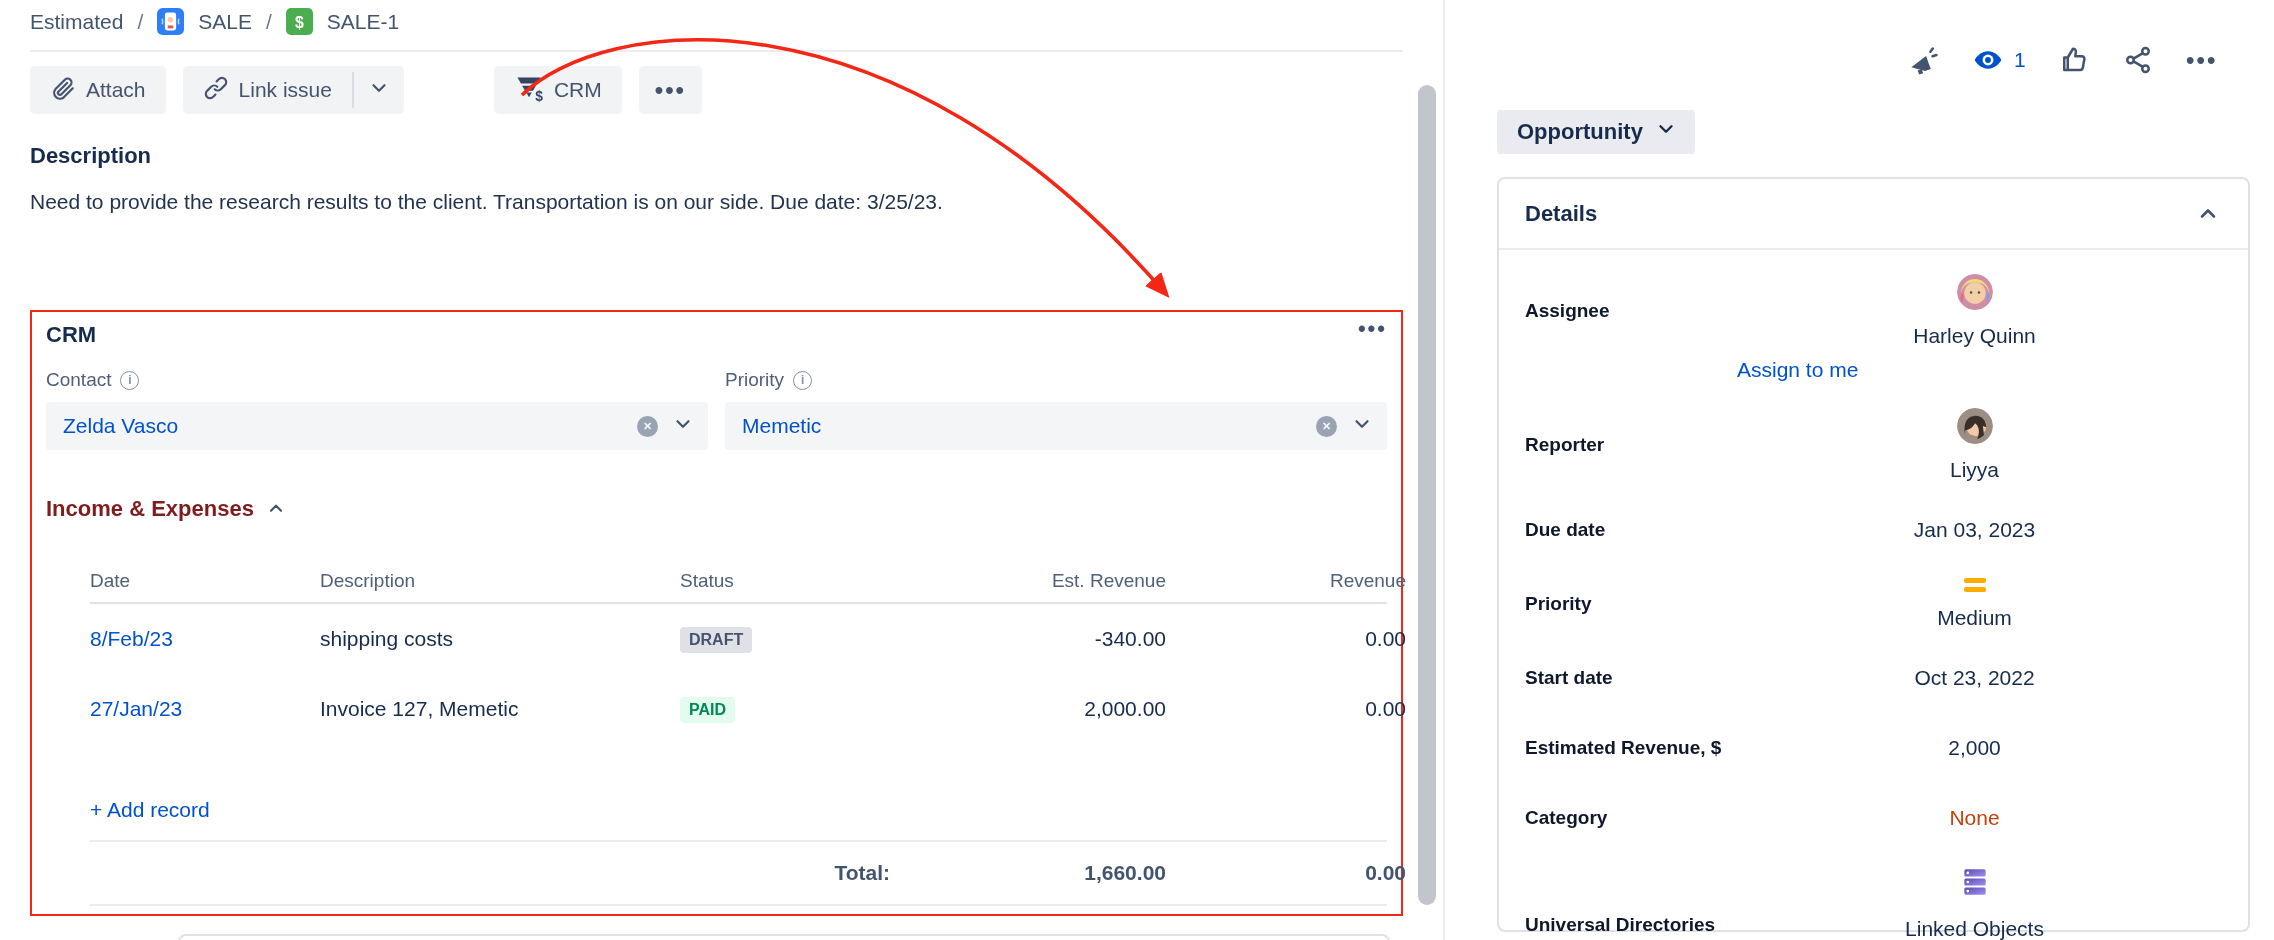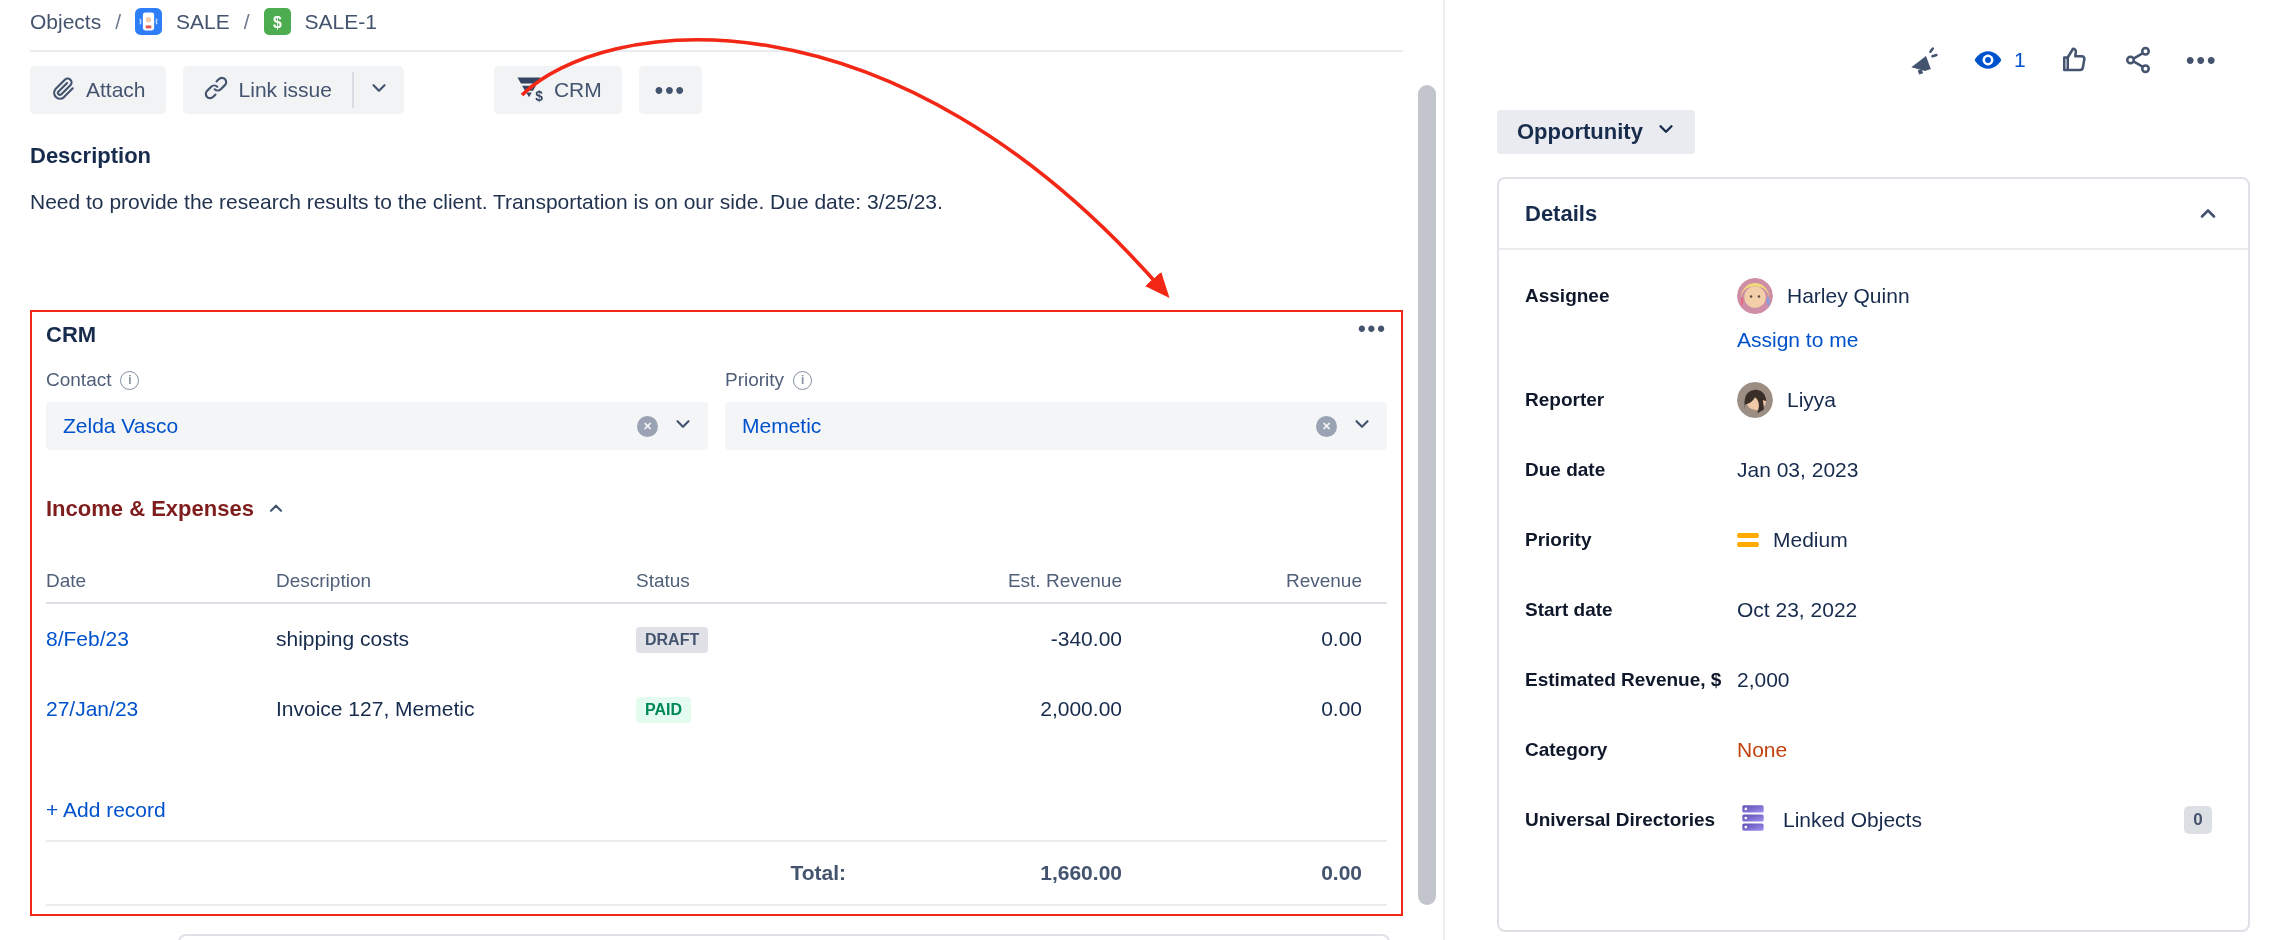--- a/index.html
+++ b/index.html
@@ -50,21 +50,21 @@
   .select-value { color:#0052CC; font-size:21px; }
   .select-controls { margin-left:auto; display:flex; align-items:center; gap:14px; }
   .clear-ico { width:21px; height:21px; border-radius:50%; background:#9AA3B3; color:#F4F5F7;
                font-size:11px; font-weight:bold; display:inline-flex; align-items:center; justify-content:center;
                cursor:pointer; }
 
   .ie-heading { display:flex; align-items:center; gap:12px; margin-top:44px; height:30px;
                 font-size:22px; font-weight:700; color:#7f1d1d; }
   .ie-caret { cursor:pointer; display:inline-flex; }
 
-  .ie-table { margin-top:44px; }
+  .ie-table { margin-top:44px;margin-left:44px; }
   .ie-grid { display:grid; grid-template-columns:230px 360px 210px 276px 240px; align-items:center; }
   .ie-head { height:26px; font-size:19px; color:#505F79; }
   .ie-head .num { text-align:right; }
   .ie-rule { height:2px; background:#DFE1E6; margin-top:8px; }
   .ie-row { height:70px; font-size:21px; color:#172B4D; }
   .ie-row .date { color:#0052CC; cursor:pointer; }
   .num { text-align:right; }
   .badge { display:inline-block; font-size:16px; font-weight:700; padding:4px 9px; border-radius:4px; }
   .badge-draft { background:#DFE1E6; color:#44546F; }
   .badge-paid  { background:#E3FCEF; color:#00875A; }
@@ -101,42 +101,42 @@
   .details { position:absolute; left:1497px; top:177px; width:753px; height:755px;
              border:2px solid #DFE1E6; border-radius:8px; background:#fff; }
   .details-header { display:flex; align-items:center; height:71px; padding:0 28px 0 26px;
                     border-bottom:2px solid #EBECF0; }
   .details-title { font-size:22px; font-weight:700; color:#172B4D; }
   .details-collapse { margin-left:auto; cursor:pointer; display:inline-flex; }
   .details-body { padding:24px 36px 0 26px; }
   .drow { display:grid; grid-template-columns:212px 1fr; align-items:center; min-height:44px; margin-bottom:26px; }
   .drow-tall { margin-bottom:0; }
   .dlabel { font-size:19px; font-weight:600; color:#0f172a; }
-  .dvalue { display:flex; align-items:center; gap:14px; font-size:21px; color:#172B4D; }
+  .dvalue { display:flex; align-items:center; gap:14px; font-size:21px; color:#172B4D;flex-direction:column; }
   .dvalue.muted { color:#c2410c; }
   .avatar { width:36px; height:36px; border-radius:50%; overflow:hidden; flex:0 0 auto; }
   .assign-link-row { display:grid; grid-template-columns:212px 1fr; margin:10px 0 26px 0; }
   .assign-link { font-size:21px; color:#0052CC; cursor:pointer; width:fit-content; }
   .priority-ico { display:inline-flex; flex-direction:column; gap:4px; width:22px; }
   .priority-ico i { display:block; height:5px; border-radius:2px; background:#FFAB00; }
   .count-badge { margin-left:auto; background:#DCDFE4; color:#44546F; font-size:17px; font-weight:700;
                  min-width:28px; height:28px; border-radius:5px; display:inline-flex;
                  align-items:center; justify-content:center; padding:0 7px; }
   .linklike { cursor:pointer; }
 
   
   .arrow-overlay { position:absolute; left:0; top:0; pointer-events:none; z-index:40; }
 </style>
 </head>
 <body>
 
 <div class="page">
 
   <div class="breadcrumb">
-    <span class="crumb-link">Objects</span>
+    <span class="crumb-link">Estimated</span>
     <span class="crumb-sep">/</span>
     <span class="crumb-ico">
       <svg viewBox="0 0 24 24" width="27" height="27">
           <rect width="24" height="24" rx="5" fill="#2D7EF7"></rect>
           <rect x="7" y="4" width="10" height="16" rx="2.2" fill="#fff"></rect>
           <circle cx="12" cy="10.5" r="2.4" fill="#F6CBA6"></circle>
           <path d="M9.5 15.5h5v2.6h-5z" fill="#E4584E"></path>
           <path d="M4.6 9.5a8 8 0 0 1 0 5M19.4 9.5a8 8 0 0 0 0 5" stroke="#BBD6FD" stroke-width="1.4" fill="none"></path>
         </svg>
     </span>

